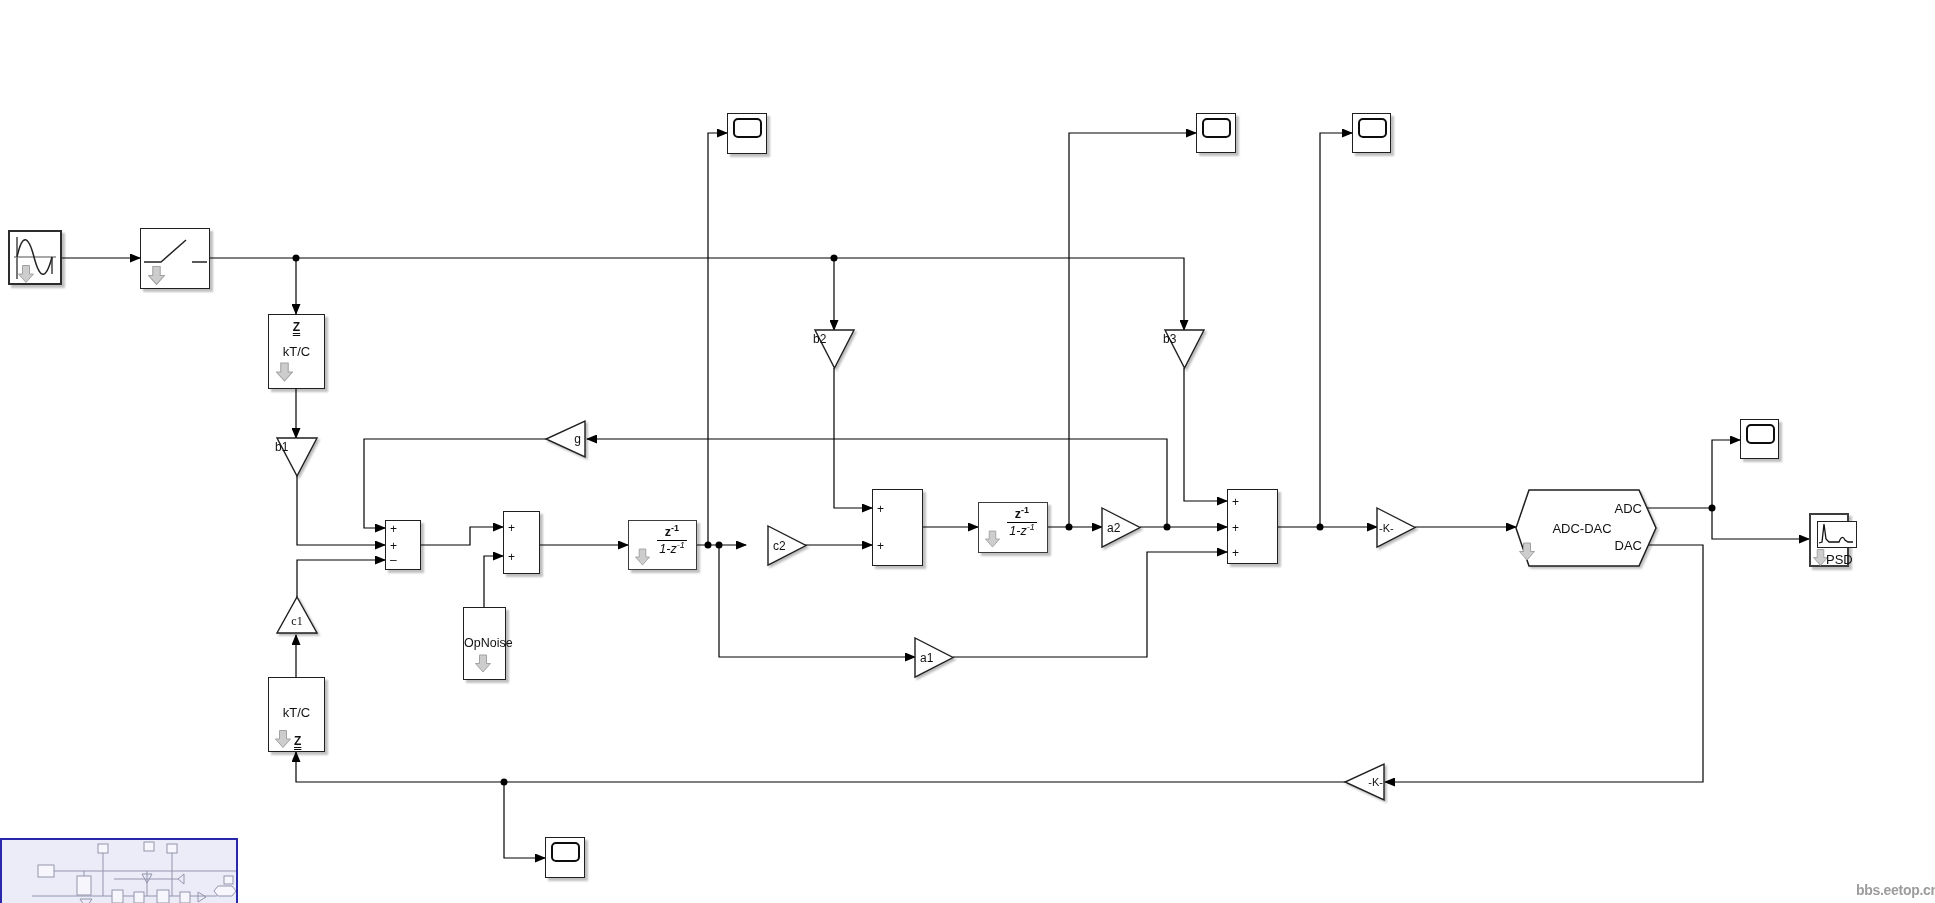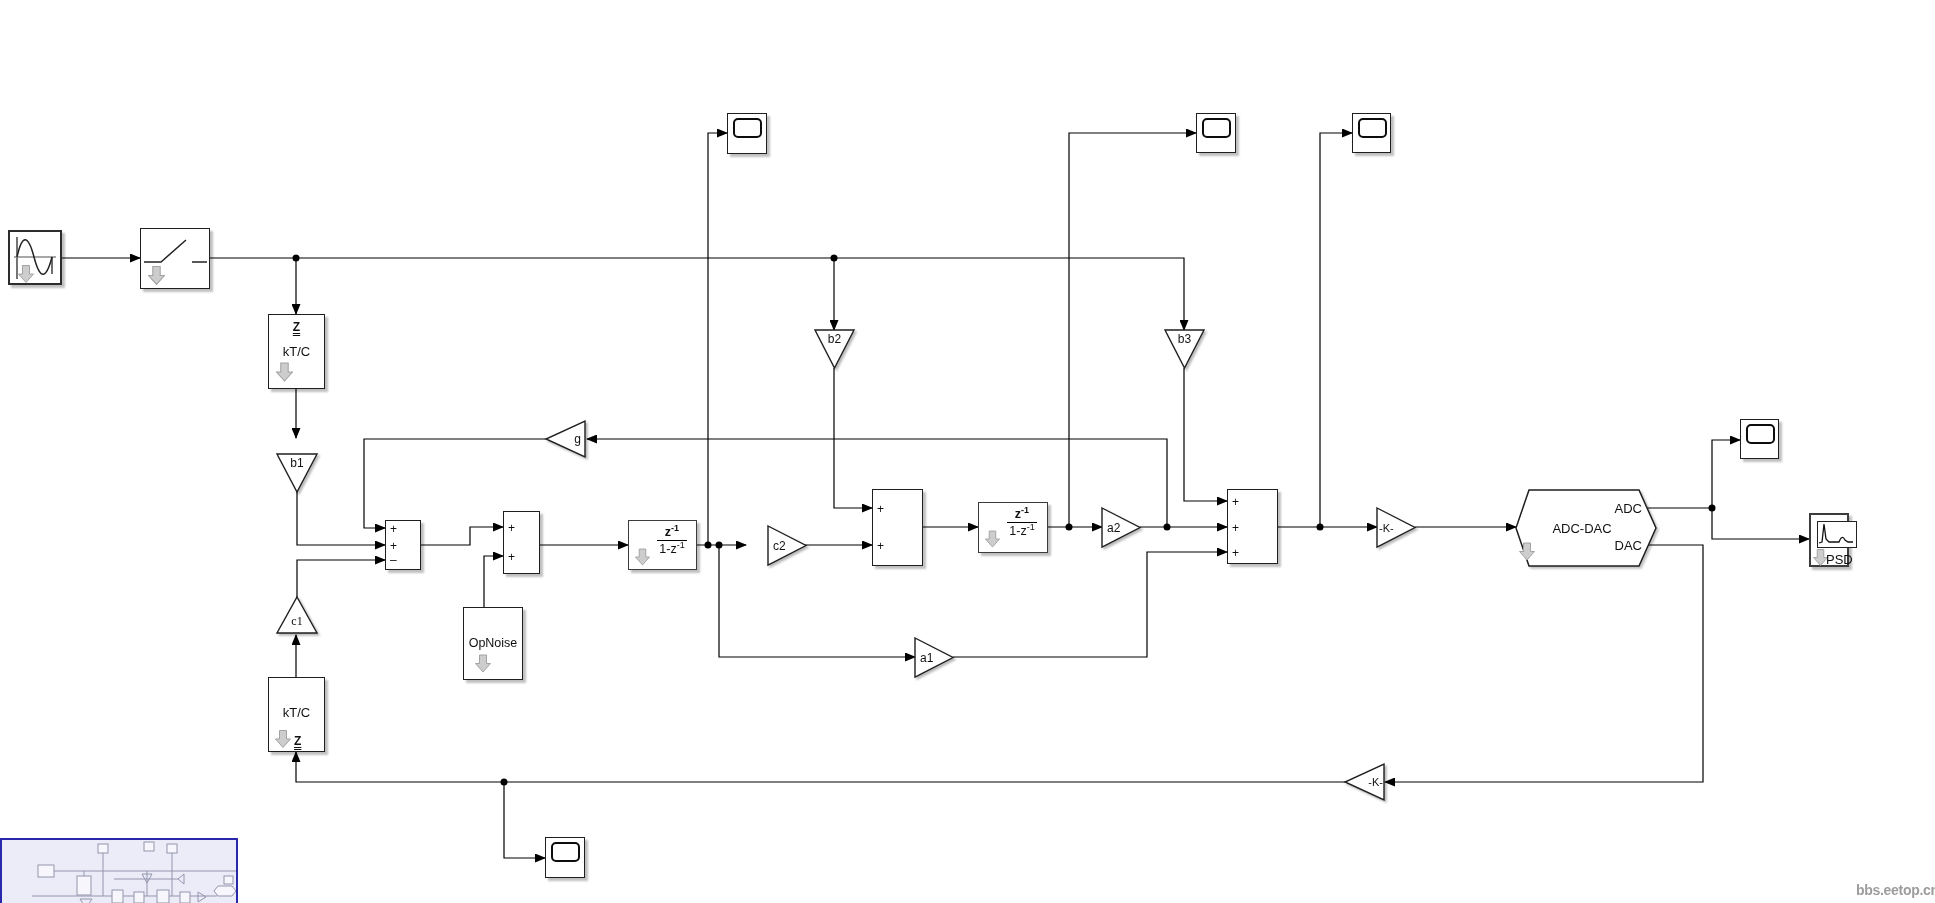--- a/index.html
+++ b/index.html
@@ -12,36 +12,36 @@
        box-shadow:3px 3px 2px rgba(0,0,0,0.25);}
   .blk-gray{border-color:#3c3c3c;border-width:2px;}
   
   .screen{position:absolute;left:5px;top:4px;width:25px;height:16px;border:2px solid #0d0d0d;
           border-radius:5px;background:#fff;}
   
   .gain{position:absolute;}
   .gain svg{position:absolute;left:0;top:0;filter:drop-shadow(2.5px 2.5px 1px rgba(0,0,0,0.28));}
   .gain svg polygon{fill:#fff;stroke:#1f1f1f;stroke-width:1.4;}
   .glabel{position:absolute;font-size:12px;line-height:12px;color:#111;}
-  .glabel.top{left:0;right:0;top:5px;text-align:center;}
+  .glabel.top{left:0;right:0;top:5px;text-align:left;}
   .glabel.bot{left:0;right:0;bottom:8px;text-align:center;}
   .glabel.lft{left:7px;top:50%;transform:translateY(-50%);}
   .glabel.rgt{right:6px;top:50%;transform:translateY(-50%);}
   .glabel.small{font-size:11px;}
   
   .sign{position:absolute;left:4px;font-size:12px;line-height:12px;font-weight:400;}
   
   .ctext{position:absolute;left:0;right:0;text-align:center;font-size:13px;line-height:14px;}
   .zsym{font-size:12px;font-weight:600;text-decoration:underline double;text-underline-offset:2px;}
   
   .garrow{position:absolute;}
   
   .frac{position:absolute;left:20px;top:4px;width:46px;text-align:center;font-size:12.5px;line-height:14px;}
   .frac .num{display:block;border-bottom:1.4px solid #000;margin:0 8px;padding-bottom:1px;font-weight:bold;}
-  .frac .den{display:block;padding-top:1px;}
+  .frac .den{display:block;padding-top:1px;font-style:italic;}
   .frac sup{font-size:9px;vertical-align:super;line-height:0;}
   
   .plotframe{position:absolute;left:6px;top:6px;width:38px;height:25px;border:1.4px solid #222;background:#fff;}
   
   #thumb{position:absolute;left:0;top:838px;width:238px;height:65px;background:#ececf8;
          border:2px solid #2a28aa;border-bottom:none;box-sizing:border-box;overflow:hidden;}
   
   #wm{position:absolute;left:1856px;top:882px;font-size:14px;font-weight:700;color:#9c9c9c;
       letter-spacing:-0.3px;}
 </style>
@@ -146,21 +146,21 @@
   </div>
 
   <div class="blk" style="left:268px;top:677px;width:57px;height:75px;">
     <div class="ctext" style="top:28px;">kT/C</div>
     <svg class="garrow" style="left:6px;top:52px;" width="16" height="18" viewBox="0 0 16 18">
       <path d="M4.5,0.5 h7 v8.5 h4 L8,17.5 L0.5,9 h4 z" fill="#cdcdcd" stroke="#a2a2a2" stroke-width="1"></path>
     </svg>
     <div style="position:absolute;left:25px;top:53px;"><span class="zsym">Z</span></div>
   </div>
 
-  <div class="blk" style="left:463px;top:607px;width:60px;height:73px;">
+  <div class="blk" style="left:463px;top:607px;width:43px;height:73px;">
     <div class="ctext" style="top:28px;white-space:nowrap;font-size:12.5px;">OpNoise</div>
     <svg class="garrow" style="left:11px;top:46px;" width="16" height="19" viewBox="0 0 16 18">
       <path d="M4.5,0.5 h7 v8.5 h4 L8,17.5 L0.5,9 h4 z" fill="#cdcdcd" stroke="#a2a2a2" stroke-width="1"></path>
     </svg>
   </div>
 
   <div class="blk" style="left:385px;top:520px;width:36px;height:50px;">
     <span class="sign" style="top:2px;">+</span>
     <span class="sign" style="top:19px;">+</span>
     <span class="sign" style="top:33px;">–</span>
@@ -195,21 +195,21 @@
   <div class="blk" style="left:978px;top:502px;width:70px;height:51px;border-color:#3c3c3c;">
     <svg class="garrow" style="left:6px;top:27px;" width="15" height="18" viewBox="0 0 16 18">
       <path d="M4.5,0.5 h7 v8.5 h4 L8,17.5 L0.5,9 h4 z" fill="#cdcdcd" stroke="#a2a2a2" stroke-width="1"></path>
     </svg>
     <div class="frac">
       <span class="num"><span>z</span><sup>-1</sup></span>
       <span class="den"><span>1-z</span><sup>-1</sup></span>
     </div>
   </div>
 
-  <div class="gain" style="left:275px;top:436px;width:44px;height:42px;margin-top:16px;">
+  <div class="gain" style="left:275px;top:436px;width:44px;height:42px;">
     <svg width="44" height="42" viewBox="0 0 44 42">
         <polygon points="2,2 42,2 22,40"></polygon>
       </svg>
     <span class="glabel top">b1</span>
   </div>
 
   <div class="gain" style="left:813px;top:328px;width:43px;height:42px;">
     <svg width="43" height="42" viewBox="0 0 43 42">
         <polygon points="2,2 41,2 21.5,40"></polygon>
       </svg>

